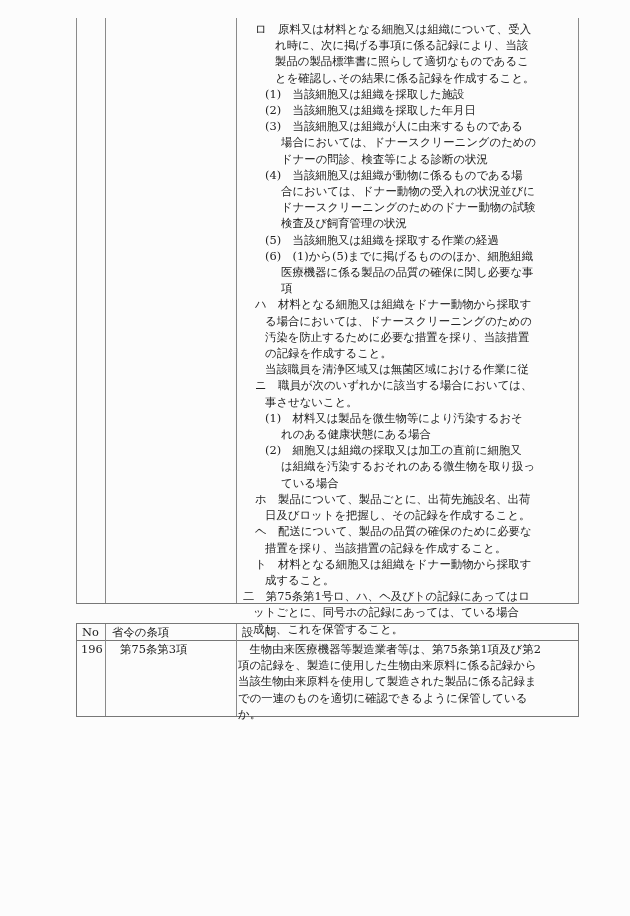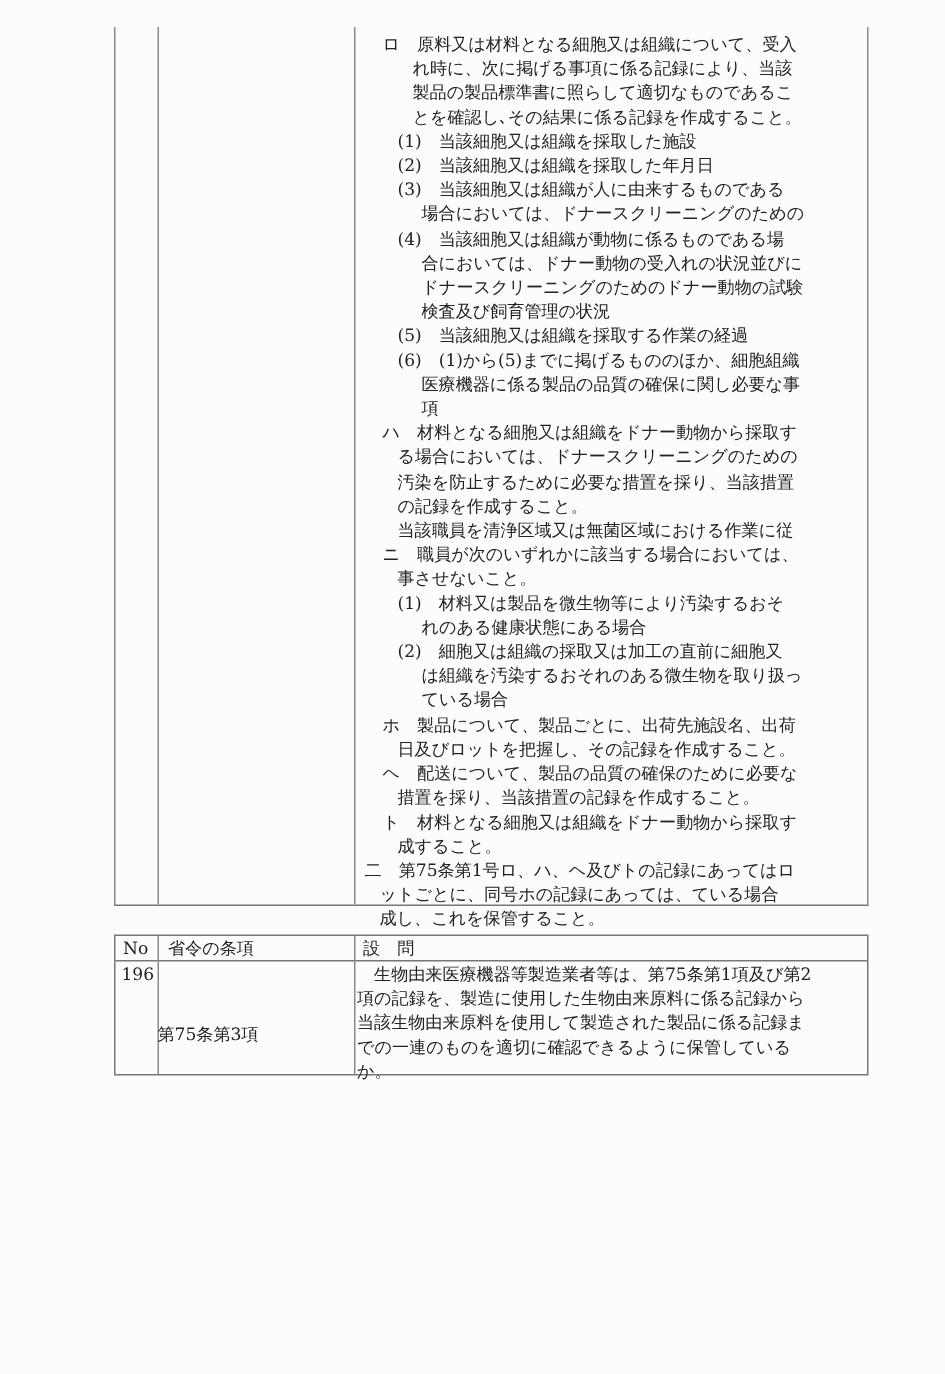--- a/index.html
+++ b/index.html
@@ -26,20 +26,21 @@
   <div class="cols" style="left:159px;"></div>
   <div class="cell" id="t1body" style="left:160px; top:3px; width:318px;">
       <span class="line" style="padding-left: 18px;">ロ　原料又は材料となる細胞又は組織について、受入</span>
       <span class="line" style="padding-left: 38px;">れ時に、次に掲げる事項に係る記録により、当該</span>
       <span class="line" style="padding-left: 38px;">製品の製品標準書に照らして適切なものであるこ</span>
       <span class="line" style="padding-left: 38px;">とを確認し､その結果に係る記録を作成すること。</span>
       <span class="line" style="padding-left: 28px;">(1)　当該細胞又は組織を採取した施設</span>
       <span class="line" style="padding-left: 28px;">(2)　当該細胞又は組織を採取した年月日</span>
       <span class="line" style="padding-left: 28px;">(3)　当該細胞又は組織が人に由来するものである</span>
       <span class="line" style="padding-left: 44px;">場合においては、ドナースクリーニングのための</span>
+      <span class="line" style="padding-left: 44px;">ドナーの問診、検査等による診断の状況</span>
       <span class="line" style="padding-left: 28px;">(4)　当該細胞又は組織が動物に係るものである場</span>
       <span class="line" style="padding-left: 44px;">合においては、ドナー動物の受入れの状況並びに</span>
       <span class="line" style="padding-left: 44px;">ドナースクリーニングのためのドナー動物の試験</span>
       <span class="line" style="padding-left: 44px;">検査及び飼育管理の状況</span>
       <span class="line" style="padding-left: 28px;">(5)　当該細胞又は組織を採取する作業の経過</span>
       <span class="line" style="padding-left: 28px;">(6)　(1)から(5)までに掲げるもののほか、細胞組織</span>
       <span class="line" style="padding-left: 44px;">医療機器に係る製品の品質の確保に関し必要な事</span>
       <span class="line" style="padding-left: 44px;">項</span>
       <span class="line" style="padding-left: 18px;">ハ　材料となる細胞又は組織をドナー動物から採取す</span>
       <span class="line" style="padding-left: 28px;">る場合においては、ドナースクリーニングのための</span>
@@ -68,21 +69,21 @@
 <div class="tbl" id="t2">
   <div class="hdr"></div>
   <div class="cols" style="left:28px;"></div>
   <div class="cols" style="left:159px;"></div>
 
   <div class="cell" style="left:5px; top:0px;">No</div>
   <div class="cell" style="left:35px; top:0px;">省令の条項</div>
   <div class="cell" style="left:165px; top:0px;">設　問</div>
 
   <div class="cell" style="left:4px; top:17px;">196</div>
-  <div class="cell" style="left:28px; top:17px;margin-top:40px;">第75条第3項</div>
+  <div class="cell" style="left:43px; top:17px;">第75条第3項</div>
   <div class="cell" style="left:161px; top:17px; width:316px;">
     <span class="line">　生物由来医療機器等製造業者等は、第75条第1項及び第2</span>
     <span class="line">項の記録を、製造に使用した生物由来原料に係る記録から</span>
     <span class="line">当該生物由来原料を使用して製造された製品に係る記録ま</span>
     <span class="line">での一連のものを適切に確認できるように保管している</span>
     <span class="line">か。</span>
   </div>
 </div>
 
 </body></html>

